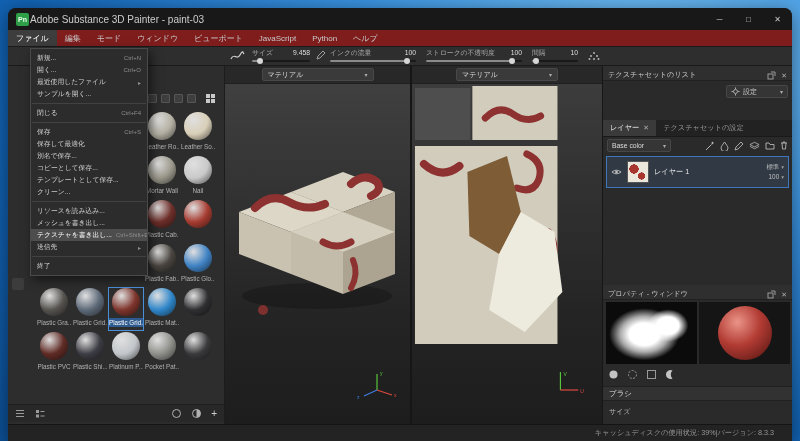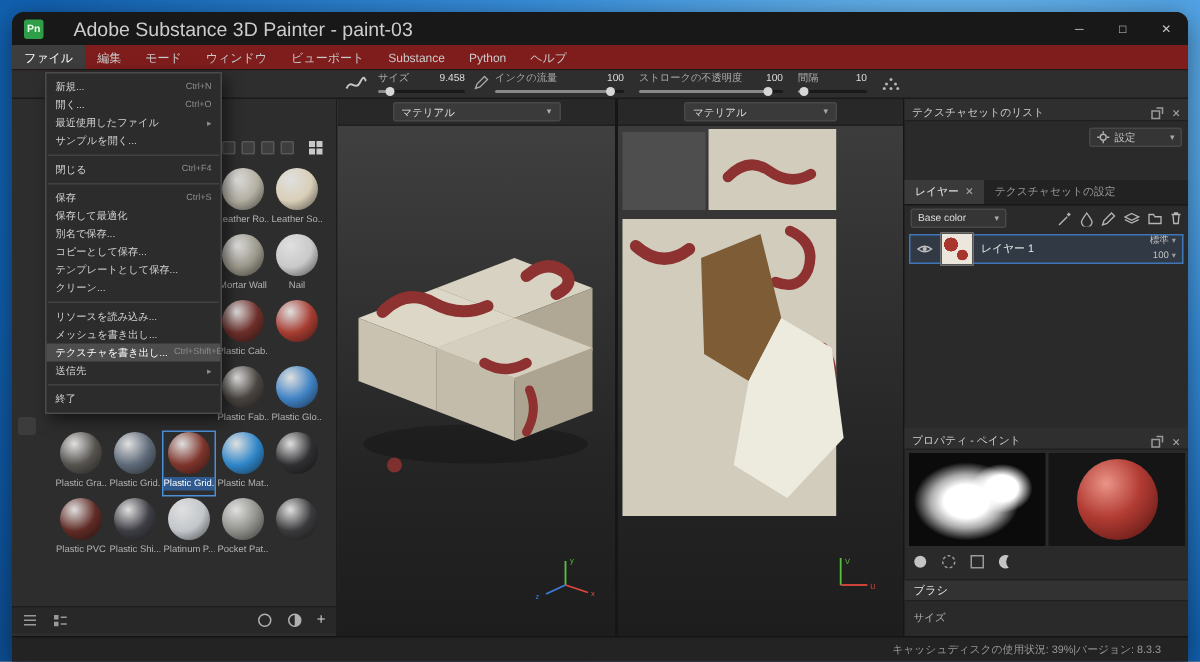--- a/index.html
+++ b/index.html
@@ -6,21 +6,21 @@
   html,body{width:800px;height:441px;overflow:hidden;font-family:"Liberation Sans","DejaVu Sans",sans-serif}
   .desktop{position:absolute;inset:0;width:800px;height:441px;
     background:radial-gradient(130% 140% at 80% 15%, #7cc5f5 0%, #3b93e0 28%, #1263b4 60%, #0a4586 100%)}
   .window{position:absolute;left:8px;top:8px;width:784px;height:433px;background:#2d2d2d;
     border-radius:8px 8px 0 0;overflow:hidden;box-shadow:0 4px 20px rgba(0,0,0,.5)}
 
   
   .titlebar{position:absolute;left:0;top:0;width:100%;height:22px;background:#181818;display:flex;align-items:center}
   .appicon{width:13px;height:13px;border-radius:2px;margin-left:8px;background:#2f9e49;color:#eaffea;
     font-size:7px;font-weight:bold;display:flex;align-items:center;justify-content:center;flex:none}
-  .title{margin-left:20px;font-size:13px;color:#cccccc;white-space:nowrap}
+  .title{margin-left:1px;font-size:10px;color:#cccccc;white-space:nowrap}
   .wbtns{margin-left:auto;display:flex;height:100%}
   .wbtn{width:29px;height:100%;display:flex;align-items:center;justify-content:center;color:#c8c8c8;font-size:8px;cursor:pointer}
 
   
   .menubar{position:absolute;top:22px;left:0;width:100%;height:17px;background:#7f1d1d;display:flex;border-bottom:1px solid #1b1b1b}
   .mbi{font-size:8px;color:#c9c9c9;padding:0 8px;display:flex;align-items:center;white-space:nowrap;cursor:pointer}
   .mbi.open{background:#3d3d3d;color:#ffffff}
 
   
   .toolbar{position:absolute;top:39px;left:0;width:100%;height:19px;background:#2e2e2e;border-bottom:1px solid #1a1a1a}
@@ -69,21 +69,21 @@
   .tsrow{position:absolute;top:36px;left:3px;right:3px;height:16px;border:1px solid #3f76b8;background:#2f3844;display:flex;align-items:center;gap:4px;padding:0 4px;cursor:pointer}
   .tsname{color:#eeeeee;font-size:7.2px}
   .shader{margin-left:auto;font-size:6.5px;color:#a9b6c6;display:flex;gap:2px;align-items:center}
   .tabs{position:absolute;top:54px;left:0;right:0;height:17px;background:#222222;display:flex;border-bottom:1px solid #191919}
   .tab{padding:0 7px;display:flex;align-items:center;gap:4px;font-size:7.2px;color:#9a9a9a;white-space:nowrap;cursor:pointer}
   .tab.active{background:#3a3a3a;color:#e8e8e8}
   .ltb{position:absolute;top:71px;left:0;right:0;height:17px;display:flex;align-items:center;padding:0 4px;gap:4px}
   .chbox{width:64px;height:13px;background:#353535;border:1px solid #474747;border-radius:2px;display:flex;align-items:center;padding:0 4px;font-size:6.8px;color:#dddddd;cursor:pointer}
   .chbox .chev{margin-left:auto;font-size:6px;color:#aaaaaa}
   .ltbicons{margin-left:auto;display:flex;gap:5px;align-items:center}
-  .layer{position:absolute;top:90px;left:3px;right:3px;height:20px;border:1px solid #3f76b8;background:#303944;display:flex;align-items:center;padding:0 4px;gap:5px;cursor:pointer}
+  .layer{position:absolute;top:90px;left:3px;right:3px;height:32px;border:1px solid #3f76b8;background:#303944;display:flex;align-items:center;padding:0 4px;gap:5px;cursor:pointer}
   .lthumb{width:22px;height:22px;border:1px solid #555555;flex:none;
     background:radial-gradient(circle at 30% 35%, #a8362e 0 24%, transparent 25%),radial-gradient(circle at 68% 70%, #a8362e 0 18%, transparent 19%),#ebe7dd}
   .lname{font-size:7.2px;color:#e8e8e8;white-space:nowrap}
   .lmeta{margin-left:auto;text-align:right}
   .lm{font-size:6.4px;color:#c2c2c2;line-height:10px;display:flex;justify-content:flex-end;gap:2px;cursor:pointer}
   .lm .chev{font-size:5.5px;color:#9a9a9a}
   .pv1{position:absolute;top:236px;left:3px;width:91px;height:62px;background:#0b0b0b;overflow:hidden;cursor:pointer}
   .blob{position:absolute;inset:0;
     background:radial-gradient(55% 60% at 42% 52%, #ffffff 0 30%, rgba(255,255,255,.65) 48%, rgba(255,255,255,0) 70%),
                radial-gradient(30% 35% at 68% 38%, #ffffff 0 40%, rgba(255,255,255,0) 75%)}
@@ -122,21 +122,21 @@
       <div class="wbtn">✕</div>
     </div>
   </div>
 
   <div class="menubar">
     <div class="mbi open">ファイル</div>
     <div class="mbi">編集</div>
     <div class="mbi">モード</div>
     <div class="mbi">ウィンドウ</div>
     <div class="mbi">ビューポート</div>
-    <div class="mbi">Substance</div>
+    <div class="mbi">JavaScript</div>
     <div class="mbi">Python</div>
     <div class="mbi">ヘルプ</div>
   </div>
 
   <div class="toolbar">
     <div class="ticon" style="left:222px">
       <svg width="15" height="12" viewBox="0 0 15 12">
             <path d="M1 9C4 2 7 11 10 5s3-2 4-1" fill="none" stroke="#c8c8c8" stroke-width="1.3"></path>
           </svg>
     </div>
@@ -478,21 +478,21 @@
               <span class="chev">▾</span>
             </span>
         <span class="lm">
               <span>100</span>
               <span class="chev">▾</span>
             </span>
       </span>
     </div>
 
     <div class="phead" style="top:219px">
-      <span class="ttl">プロパティ - ペイント</span>
+      <span class="ttl">プロパティ - ウィンドウ</span>
       <span class="phicons">
         <span>
               <svg width="9" height="9" viewBox="0 0 9 9">
                 <rect x="1" y="3" width="5" height="5" fill="none" stroke="#9a9a9a" stroke-width="1"></rect>
                 <path d="M4 1h4v4" fill="none" stroke="#9a9a9a" stroke-width="1"></path>
               </svg>
             </span>
         <span class="x">✕</span>
       </span>
     </div>

